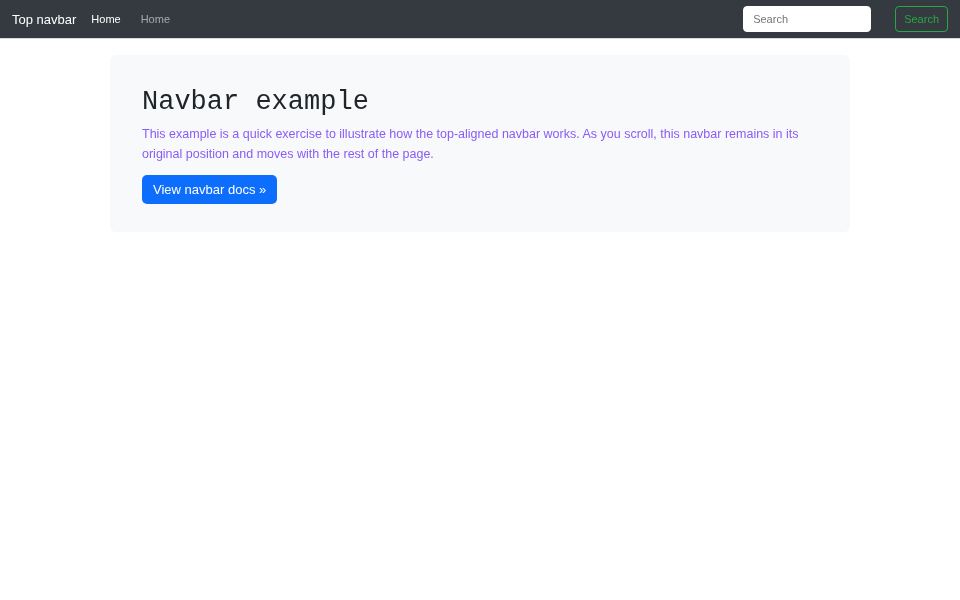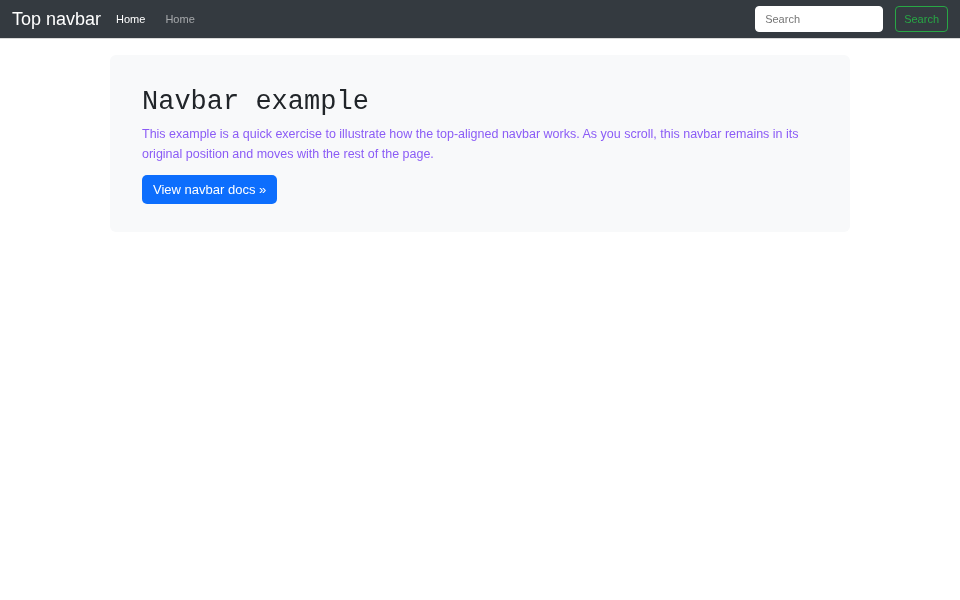--- a/index.html
+++ b/index.html
@@ -16,21 +16,21 @@
   
   .navbar {
     height: 38px;
     background: #343a40;
     display: flex;
     align-items: center;
     padding: 0 12px;
     box-shadow: 0 1px 0 rgba(0,0,0,0.15);
   }
   .navbar-brand {
-    font-size: 18px;
+    font-size: 13px;
     color: #ffffff;
     text-decoration: none;
     margin-right: 15px;
     white-space: nowrap;
     cursor: pointer;
   }
   .navbar-nav {
     list-style: none;
     display: flex;
     align-items: center;
@@ -48,21 +48,21 @@
   }
   .navbar-nav li:first-child a { padding-left: 0; }
   .nav-link-active   { color: #ffffff; }
   .nav-link-default  { color: rgba(255,255,255,0.55); }
   .nav-link-disabled { color: rgba(255,255,255,0.28); cursor: default; }
 
   .search-form {
     margin-left: auto;
     display: flex;
     align-items: center;
-    gap: 12px;
+    gap: 24px;
   }
   .search-input {
     width: 128px;
     height: 26px;
     border: 1px solid #ffffff;
     border-radius: 4px;
     padding: 0 9px;
     font-size: 11px;
     font-family: inherit;
     color: #212529;

